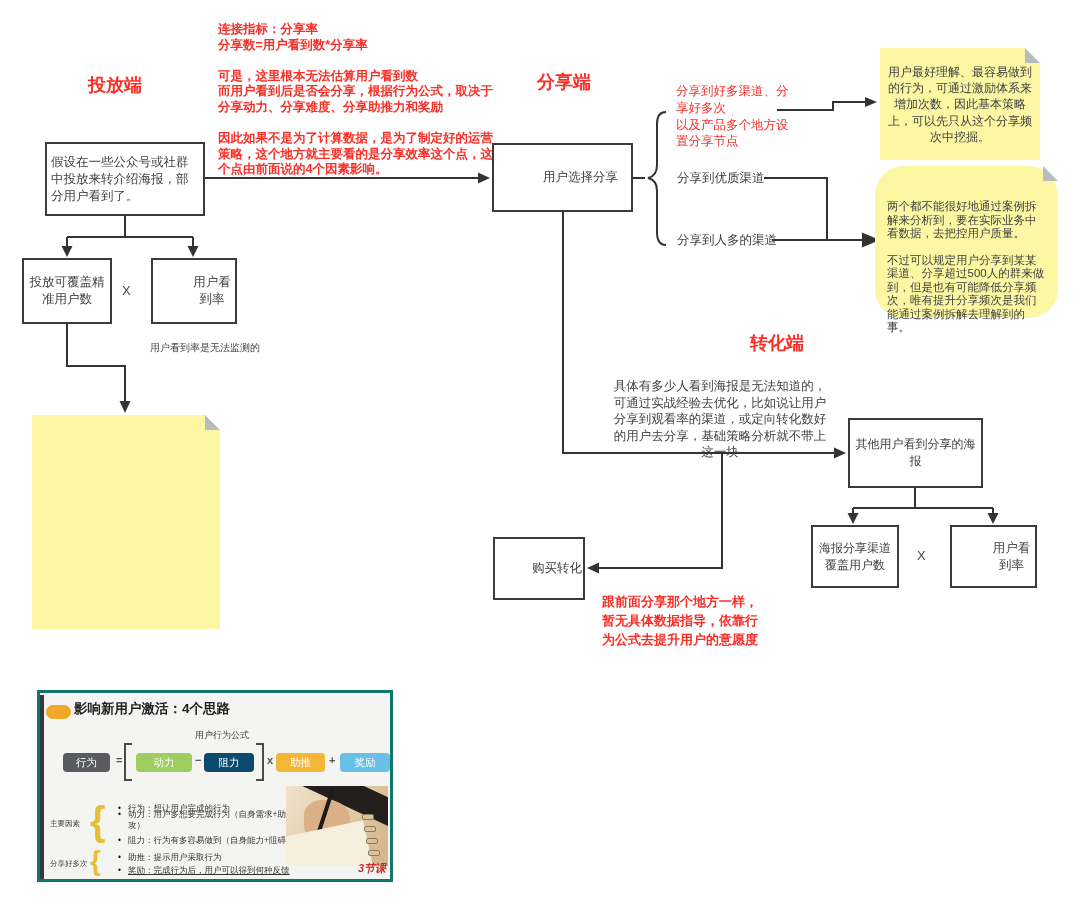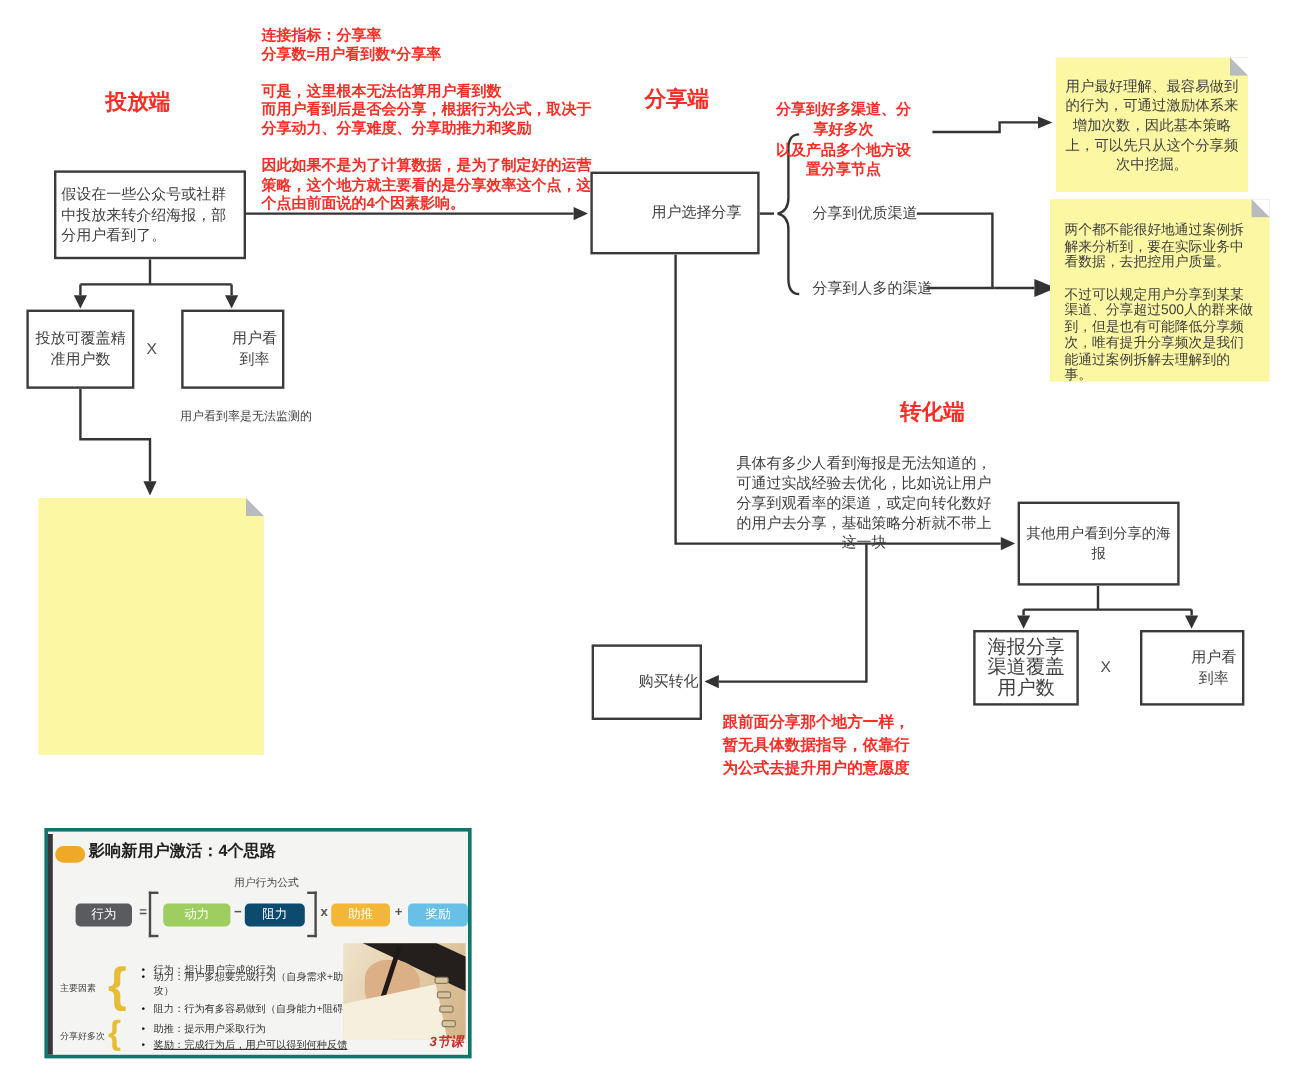--- a/index.html
+++ b/index.html
@@ -127,49 +127,49 @@
 <div class="abs" style="left:143px;top:339px;width:124px;text-align:center;font-size:10px;line-height:17px;">用户看到率是无法监测的</div>
 
 <div class="sticky" style="left:32px;top:415px;width:188px;height:214px;padding:30px 8px 0;text-align:center;line-height:16.4px;">
   <span class="fold"></span>
 </div>
 
 <div class="node" style="left:492px;top:143px;width:141px;height:69px;">
   <span>用户选择分享</span>
 </div>
 
-<div class="abs ml red" style="left:644px;top:83px;width:118px;font-size:12.5px;line-height:16.8px;font-weight:700;text-align:center;">分享到好多渠道、分享好多次
+<div class="abs ml red" style="left:676px;top:83px;width:118px;font-size:12.5px;line-height:16.8px;font-weight:400;">分享到好多渠道、分享好多次
 以及产品多个地方设置分享节点</div>
 
 <div class="abs" style="left:677px;top:170px;font-size:12.5px;">分享到优质渠道</div>
 
 <div class="abs" style="left:677px;top:232px;font-size:12.5px;">分享到人多的渠道</div>
 
 <div class="sticky" style="left:880px;top:48px;width:160px;height:112px;padding:16px 6px 0;text-align:center;line-height:16.2px;">
   <span class="fold"></span>
   <span>用户最好理解、最容易做到的行为，可通过激励体系来增加次数，因此基本策略上，可以先只从这个分享频次中挖掘。</span>
 </div>
 
-<div class="sticky ml" style="left:875px;top:166px;width:183px;height:152px;padding:7px 12px;font-size:11.5px;line-height:13.4px;">
+<div class="sticky ml" style="left:875px;top:166px;width:183px;height:152px;padding:21px 12px;font-size:11.5px;line-height:13.4px;border-radius:29px;">
   <span class="fold"></span><span>两个都不能很好地通过案例拆解来分析到，要在实际业务中看数据，去把控用户质量。
 
 不过可以规定用户分享到某某渠道、分享超过500人的群来做到，但是也有可能降低分享频次，唯有提升分享频次是我们能通过案例拆解去理解到的事。</span>
 </div>
 
 <div class="abs ml" style="left:580px;top:378px;width:280px;text-align:center;font-size:12.5px;line-height:16.5px;">具体有多少人看到海报是无法知道的，
 可通过实战经验去优化，比如说让用户
 分享到观看率的渠道，或定向转化数好
 的用户去分享，基础策略分析就不带上
 这一块</div>
 
 <div class="node" style="left:848px;top:418px;width:135px;height:70px;padding:0 4px;font-size:12px;">
   <span>其他用户看到分享的海报</span>
 </div>
 
-<div class="node" style="left:811px;top:525px;width:88px;height:63px;padding:0 4px;font-size:16px;">
+<div class="node" style="left:811px;top:525px;width:88px;height:63px;padding:0 4px;font-size:12px;">
   <span>海报分享渠道覆盖用户数</span>
 </div>
 
 <div class="xlabel" style="left:917px;top:548px;">X</div>
 
 <div class="node" style="left:950px;top:525px;width:87px;height:63px;">
   <span>用户看到率</span>
 </div>
 
 <div class="node" style="left:493px;top:537px;width:92px;height:63px;">

